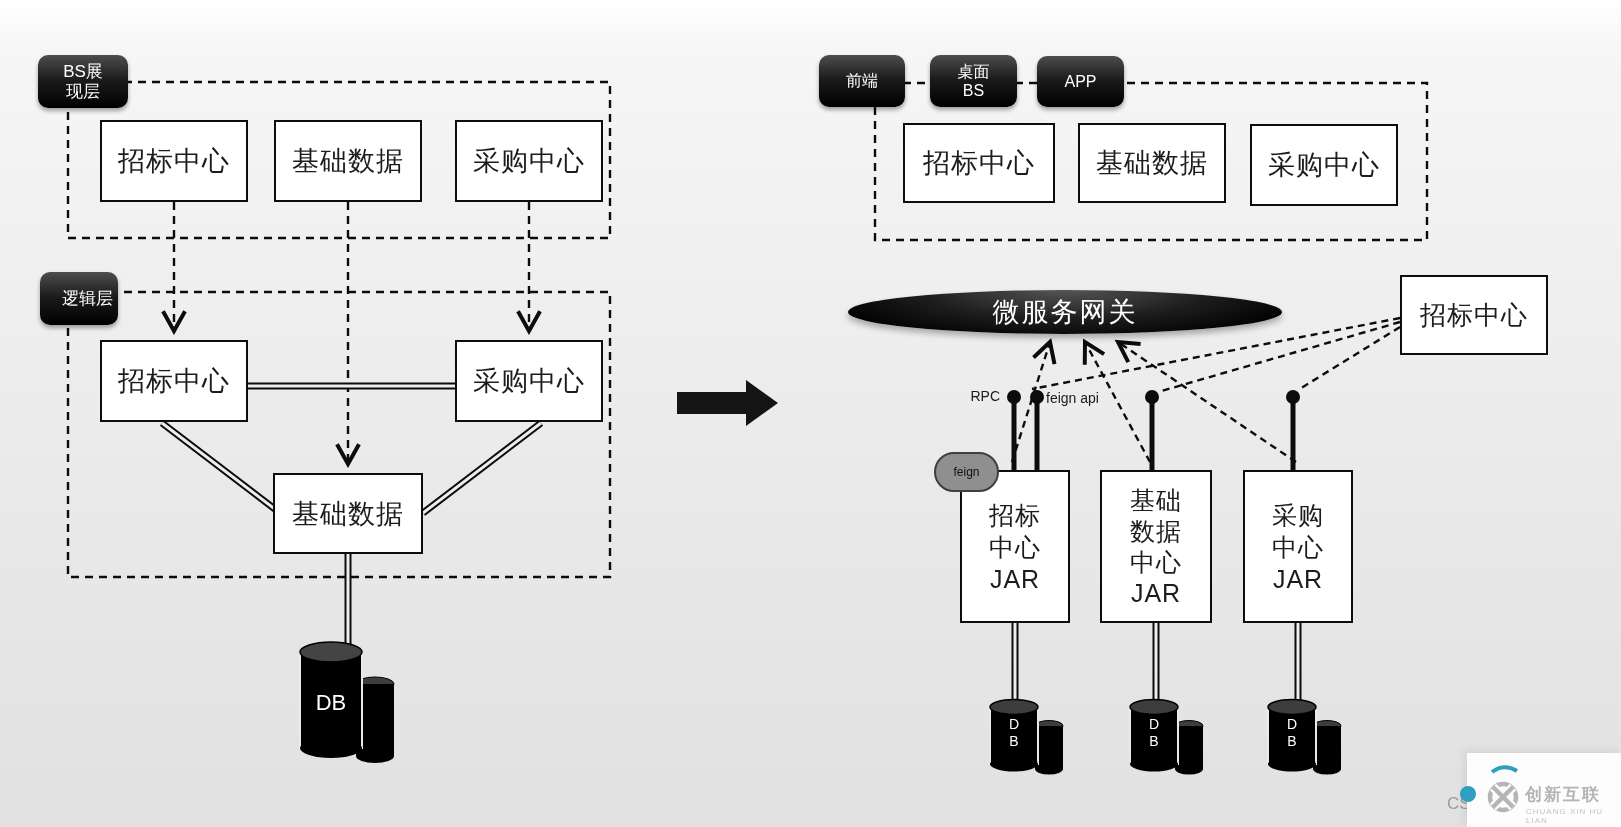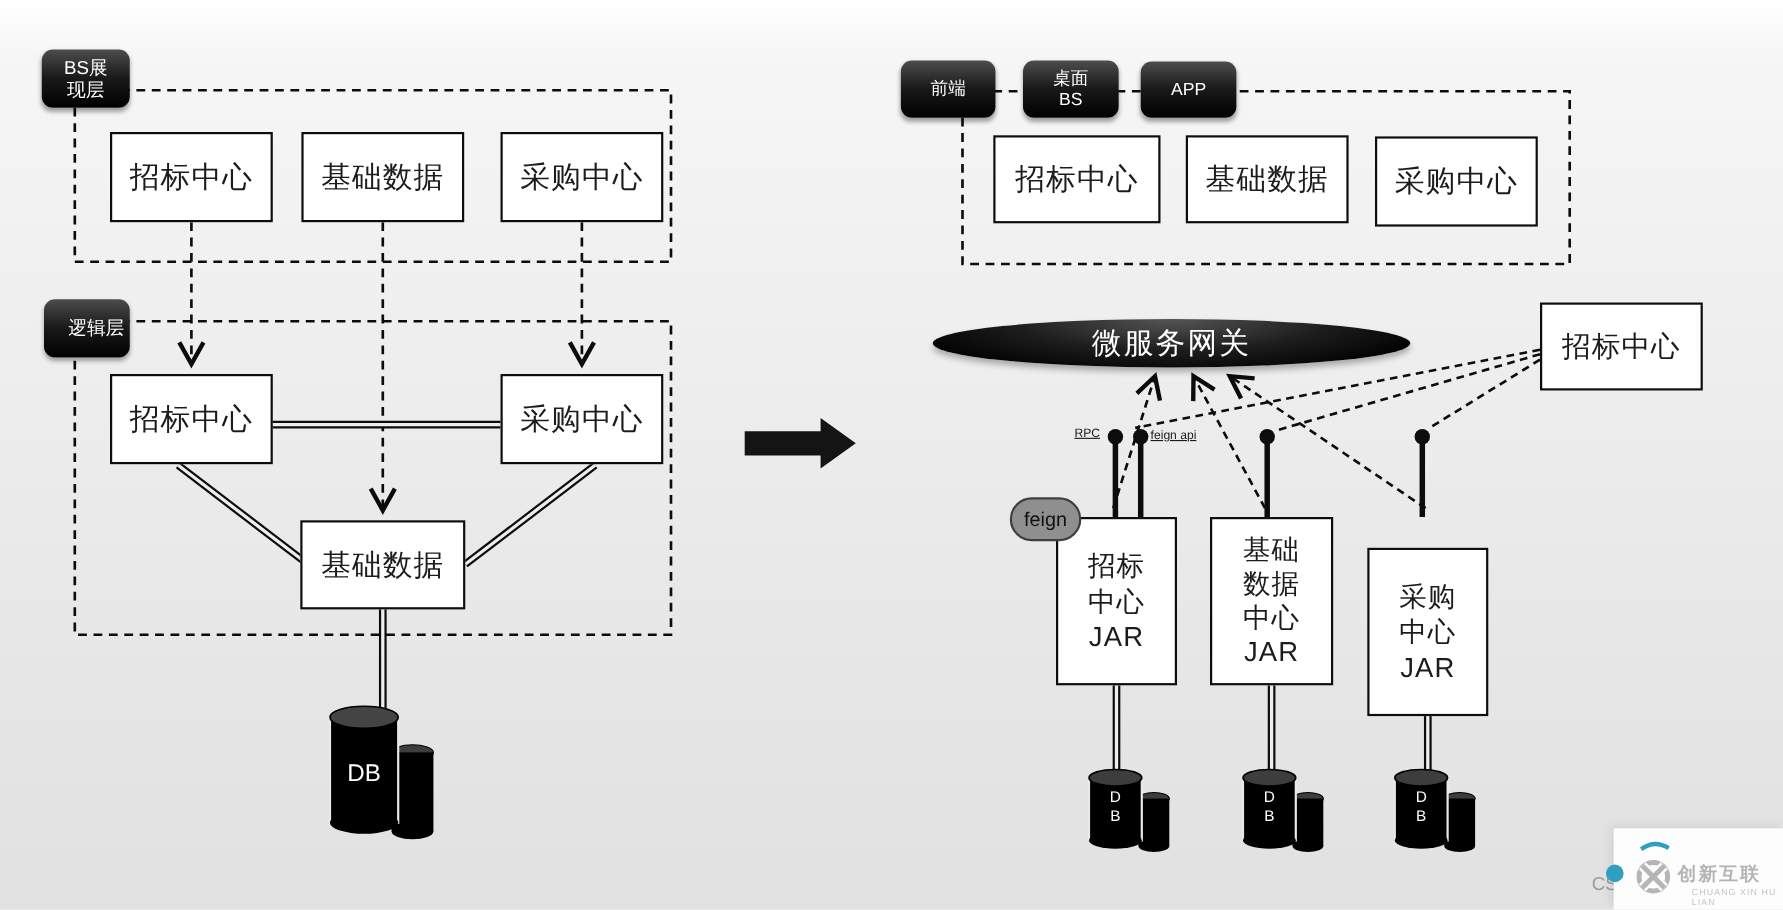--- a/index.html
+++ b/index.html
@@ -22,35 +22,35 @@
     color:#fff;display:flex;align-items:center;justify-content:center;text-align:center;
     font-size:17px;line-height:20px;box-shadow:0 3px 4px rgba(0,0,0,.35);box-sizing:border-box;
   }
   .pre{white-space:pre-line;}
   .gateway{
     position:absolute;z-index:2;border-radius:50%;
     background:radial-gradient(ellipse 60% 120% at 50% 0%,#555 0%,#1d1d1d 55%,#000 100%);
     color:#fff;display:flex;align-items:center;justify-content:center;
     font-size:27px;letter-spacing:2px;box-shadow:0 4px 6px rgba(0,0,0,.3);
   }
-  .smalltext{position:absolute;z-index:2;font-size:11px;color:#1a1a1a;text-decoration:underline;}
+  .smalltext{position:absolute;z-index:2;font-size:14px;color:#1a1a1a;}
   .feign{
     position:absolute;z-index:4;background:#8f8f8f;border:2.5px solid #3f3f3f;border-radius:20px;
-    display:flex;align-items:center;justify-content:center;font-size:18px;color:#101010;box-sizing:border-box;
+    display:flex;align-items:center;justify-content:center;font-size:12px;color:#101010;box-sizing:border-box;margin-left:16px;
   }
   .jarbox{font-size:25px;line-height:32px;text-align:center;}
   .dbtext{position:absolute;z-index:3;color:#fff;text-align:center;}
   
   .wm-card{
     position:absolute;z-index:5;background:#fdfdfd;
     box-shadow:-3px -3px 8px rgba(0,0,0,.07);
   }
   .wm-cs{position:absolute;z-index:4;color:#9b9b9b;font-size:17px;}
   .wm-name{position:absolute;z-index:6;color:#b4b4b4;font-size:17px;font-weight:bold;letter-spacing:2px;}
-  .wm-sub{position:absolute;z-index:6;color:#c4c4c4;font-size:8px;letter-spacing:1px;margin-left:12px;}
+  .wm-sub{position:absolute;z-index:6;color:#c4c4c4;font-size:8px;letter-spacing:1px;}
 </style>
 </head>
 <body>
 
 <div class="stage">
 
   <svg class="layer" width="1621" height="827" viewBox="0 0 1621 827">
     <defs>
       <marker id="arrow-open" viewBox="0 0 12 12" refX="10" refY="6" markerWidth="11" markerHeight="11" orient="auto">
         <path d="M1,1 L10,6 L1,11" fill="none" stroke="#0c0c0c" stroke-width="1.8"></path>
@@ -141,21 +141,21 @@
         <line x1="1156" y1="623" x2="1156" y2="706"></line>
         <line x1="1298" y1="623" x2="1298" y2="706"></line>
       </g>
     </g>
 
     <use href="#dbgrp" x="990" y="699"></use>
     <use href="#dbgrp" x="1130" y="699"></use>
     <use href="#dbgrp" x="1268" y="699"></use>
   </svg>
 
-  <div class="blabel pre" style="left:38px;top:45px;width:80px;height:53px;">BS展
+  <div class="blabel pre" style="left:38px;top:55px;width:90px;height:53px;">BS展
 现层</div>
 
   <div class="wbox" style="left:100px;top:120px;width:148px;height:82px;">招标中心</div>
   <div class="wbox" style="left:274px;top:120px;width:148px;height:82px;">基础数据</div>
   <div class="wbox" style="left:455px;top:120px;width:148px;height:82px;">采购中心</div>
 
   <div class="blabel" style="left:40px;top:272px;width:78px;height:53px;padding-left:17px;">逻辑层</div>
 
   <div class="wbox" style="left:100px;top:340px;width:148px;height:82px;">招标中心</div>
   <div class="wbox" style="left:455px;top:340px;width:148px;height:82px;">采购中心</div>
@@ -181,21 +181,21 @@
 
   <div class="feign" style="left:918px;top:452px;width:65px;height:40px;">feign</div>
 
   <div class="wbox jarbox pre" style="left:960px;top:470px;width:110px;height:153px;">招标
 中心
 JAR</div>
   <div class="wbox jarbox pre" style="left:1100px;top:470px;width:112px;height:153px;line-height:31px;">基础
 数据
 中心
 JAR</div>
-  <div class="wbox jarbox pre" style="left:1243px;top:470px;width:110px;height:153px;margin-top:28px;">采购
+  <div class="wbox jarbox pre" style="left:1243px;top:470px;width:110px;height:153px;">采购
 中心
 JAR</div>
 
   <div class="dbtext pre" style="left:993px;top:716px;width:42px;font-size:14px;line-height:17px;">D
 B</div>
   <div class="dbtext pre" style="left:1133px;top:716px;width:42px;font-size:14px;line-height:17px;">D
 B</div>
   <div class="dbtext pre" style="left:1271px;top:716px;width:42px;font-size:14px;line-height:17px;">D
 B</div>
 

